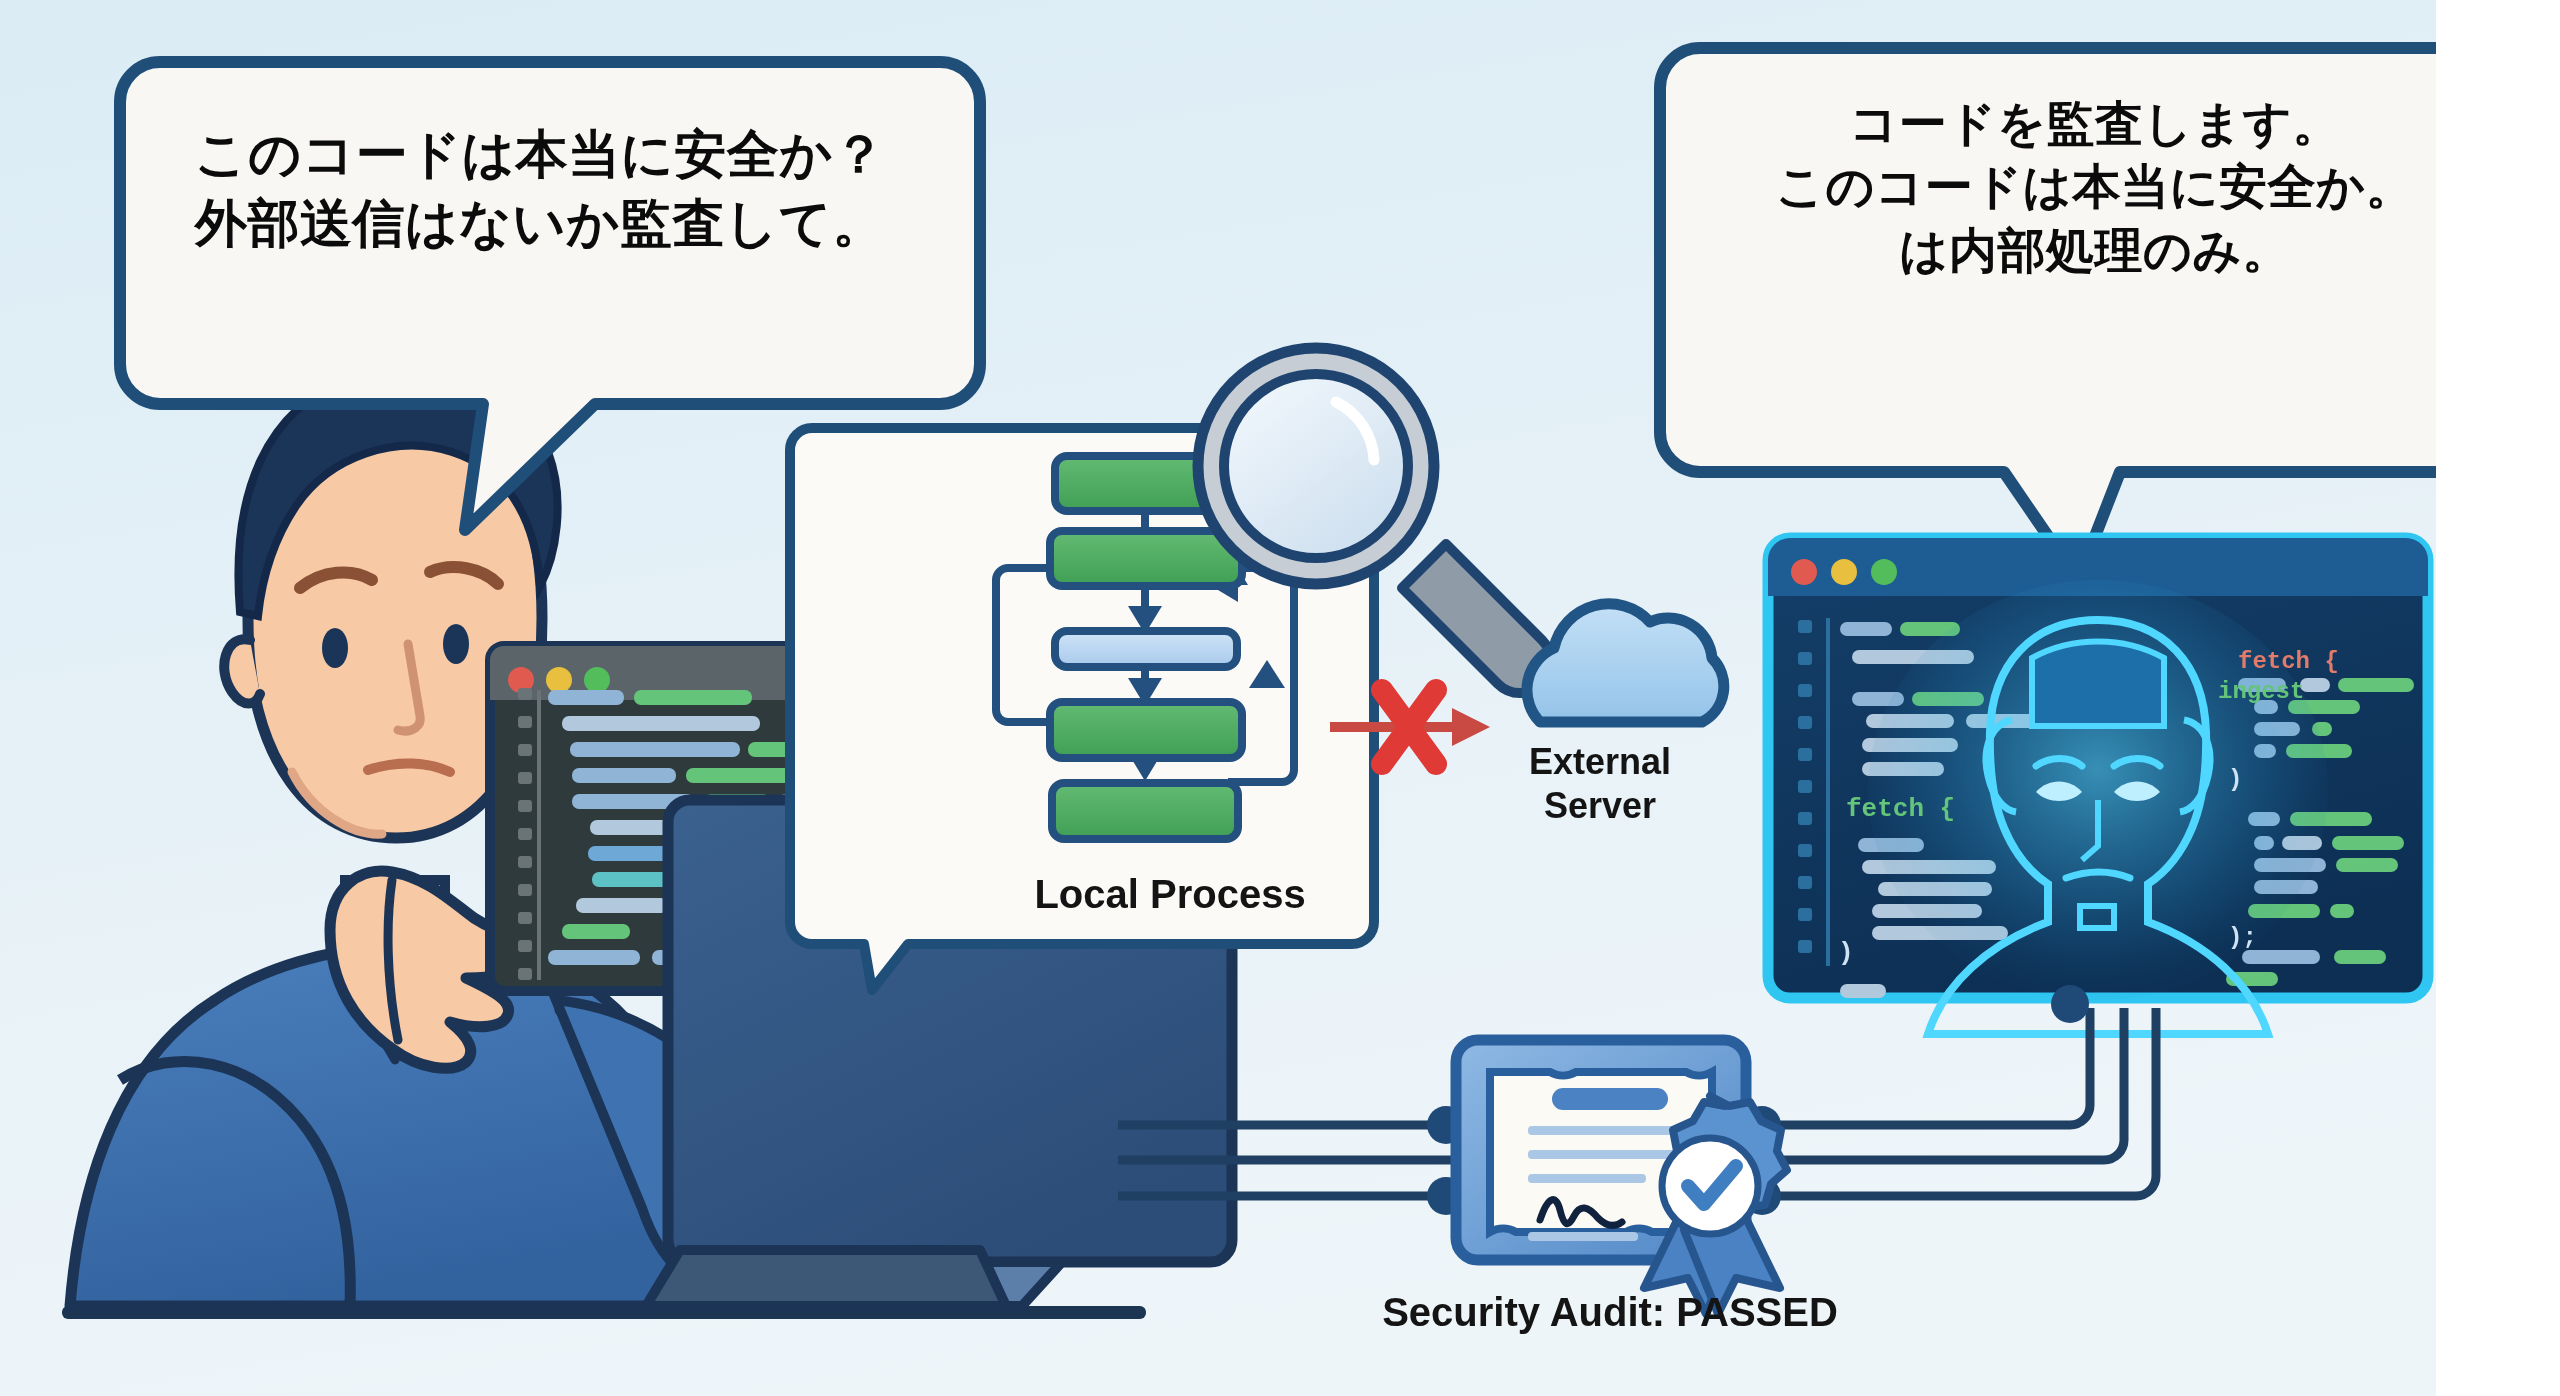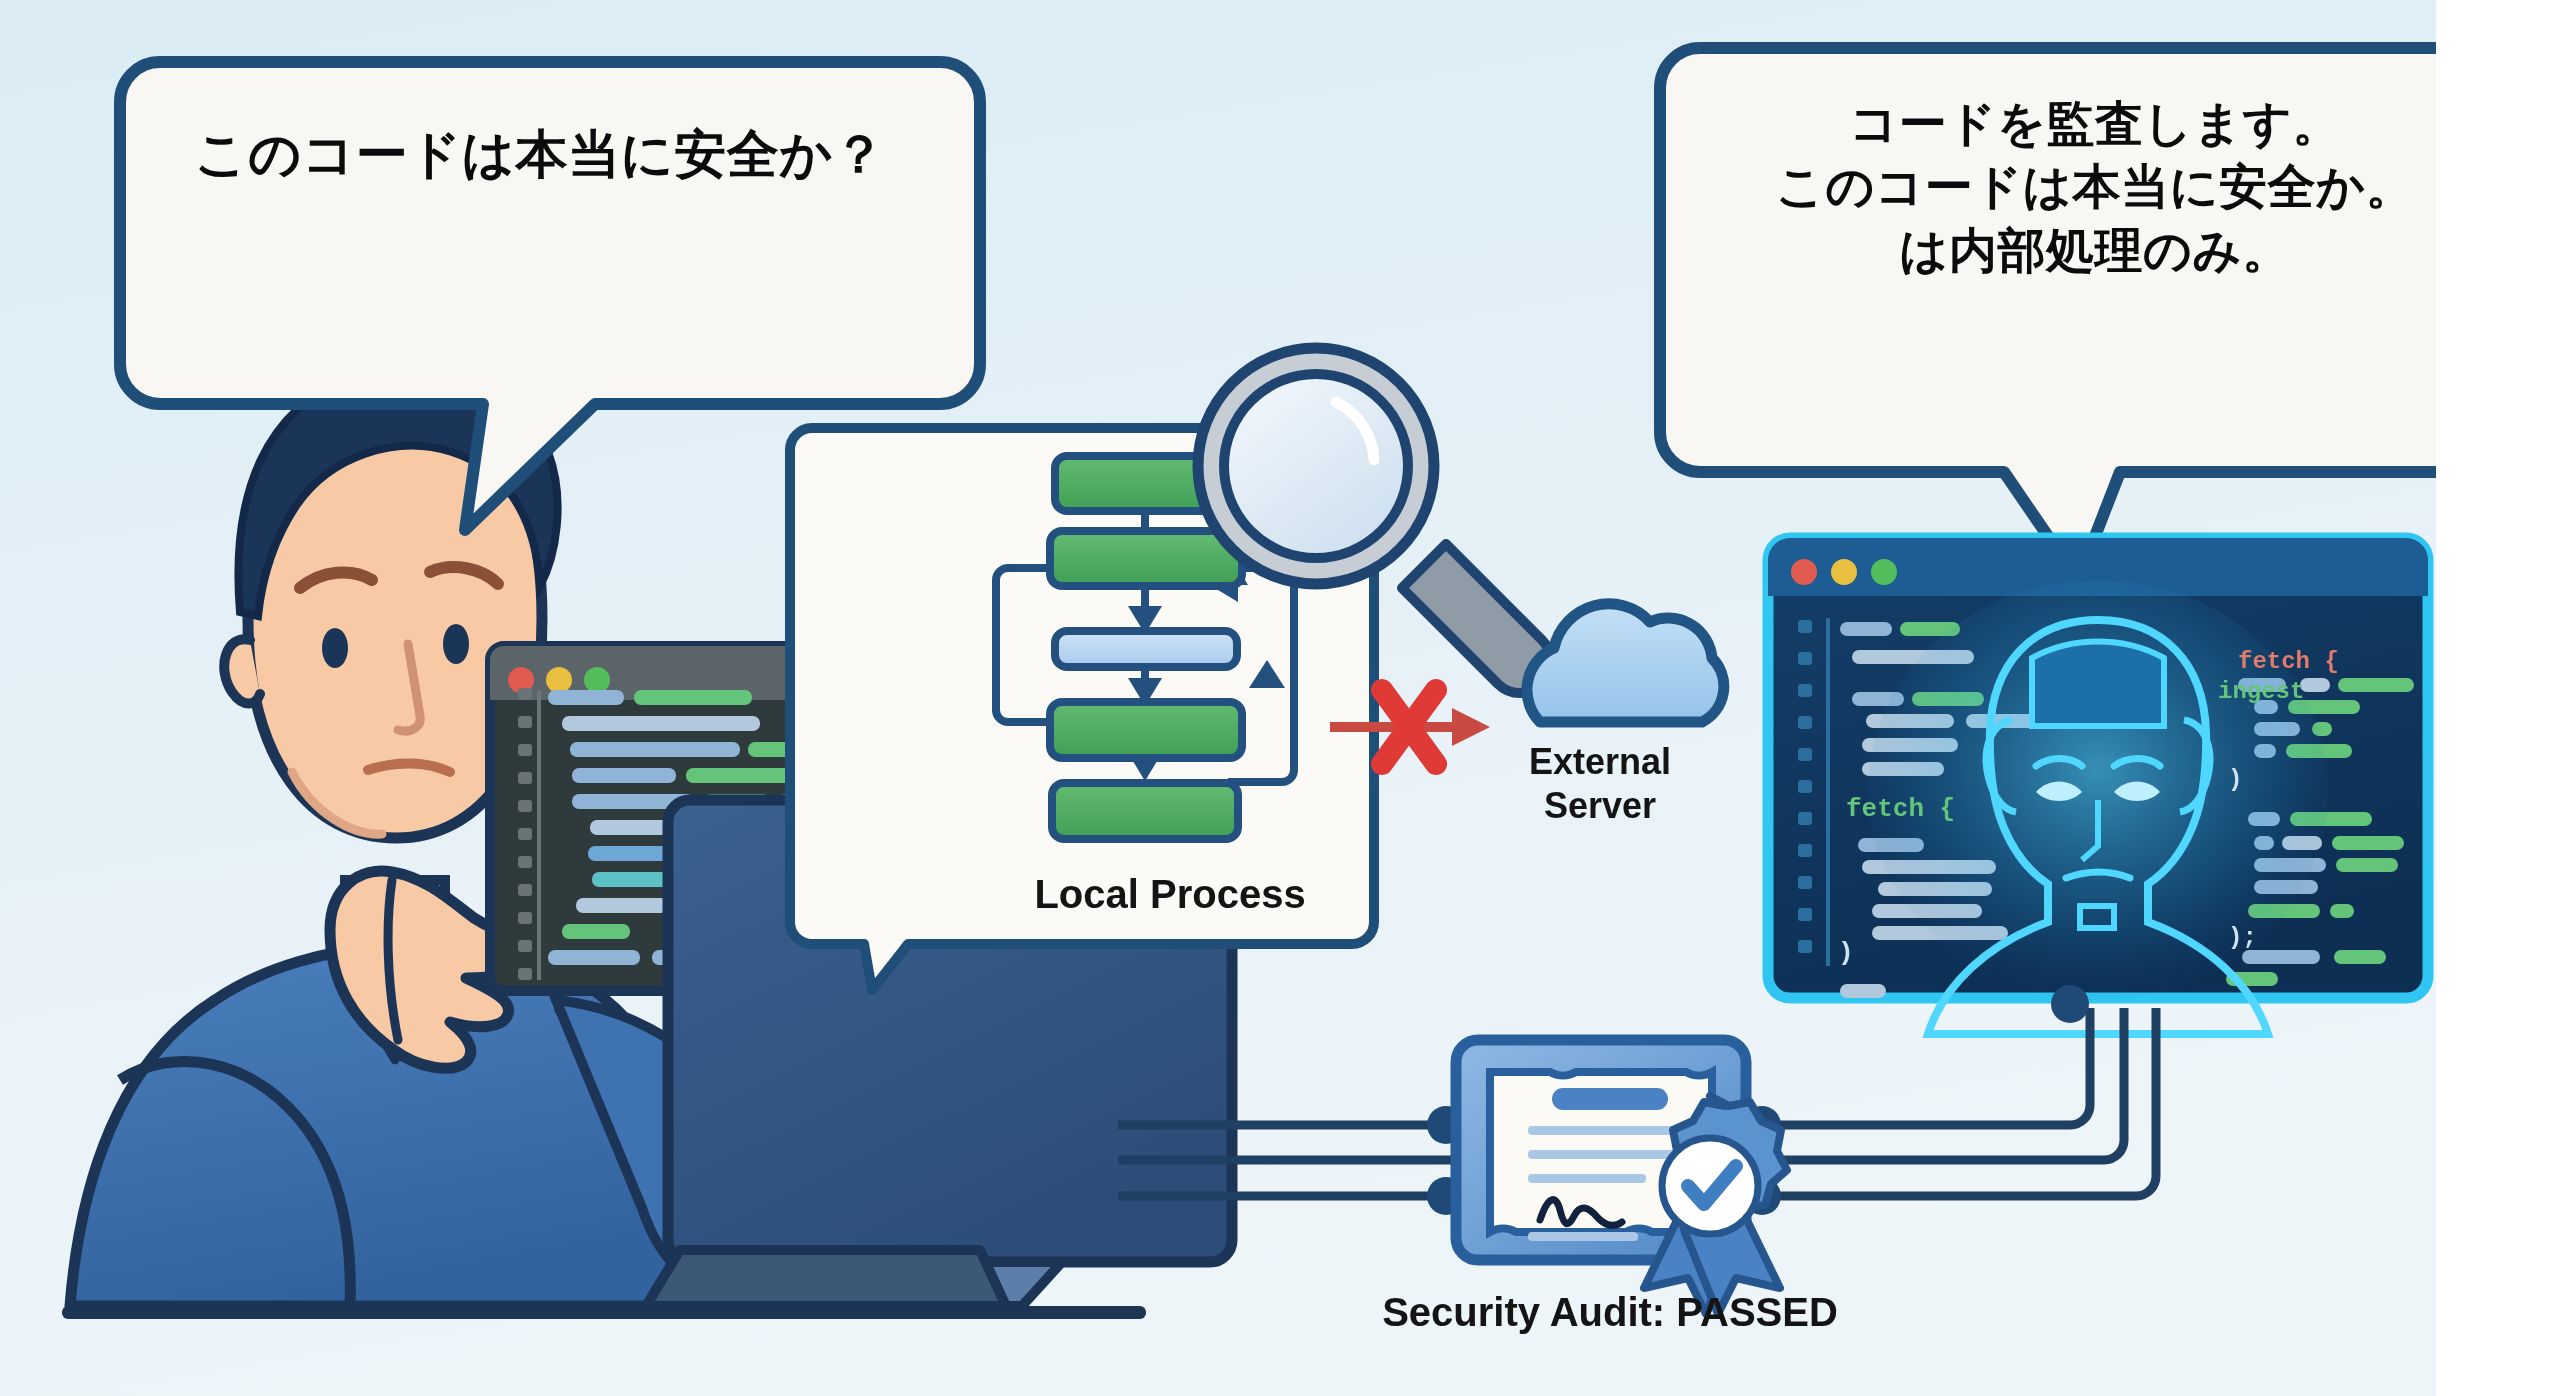--- a/index.html
+++ b/index.html
@@ -382,20 +382,21 @@
                l 19 10 l 21 -4 l 11 19 l 20 9 l -4 21 l 10 19 l -16 14 l -6 21 l -21 2
                l -17 13 l -17 -13 l -21 -2 l -6 -21 l -16 -14 l 10 -19 l -4 -21 l 20 -9
                l 11 -19 l 21 4 Z" fill="#5b92d0" stroke="#27568f" stroke-width="8" stroke-linejoin="round"></path>
       <circle cx="1710" cy="1186" r="48" fill="#ffffff" stroke="#27568f" stroke-width="7"></circle>
       <path d="M1688 1186 l 16 18 l 32 -38" fill="none" stroke="#3f7ec0" stroke-width="14" stroke-linecap="round" stroke-linejoin="round"></path>
     </g>
   </svg>
 
   <div class="bubbletext ov" id="bubbleLeftText">
     <div>このコードは本当に安全か？</div>
+    <div>外部送信はないか監査して。</div>
   </div>
 
   <div class="bubbletext ov" id="bubbleRightText">
     <div>コードを監査します。</div>
     <div>このコードは本当に安全か。</div>
     <div>は内部処理のみ。</div>
   </div>
 
   <div class="lbl ov" id="lblExternal">
     <div>External</div>

